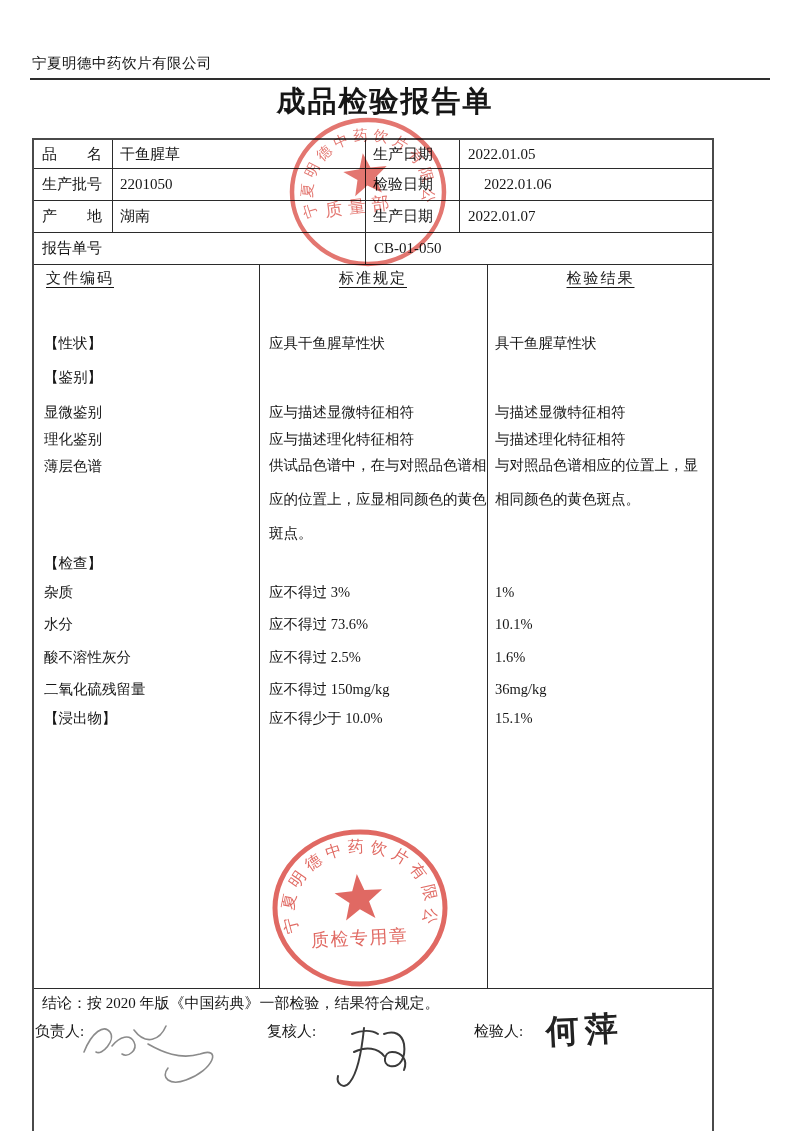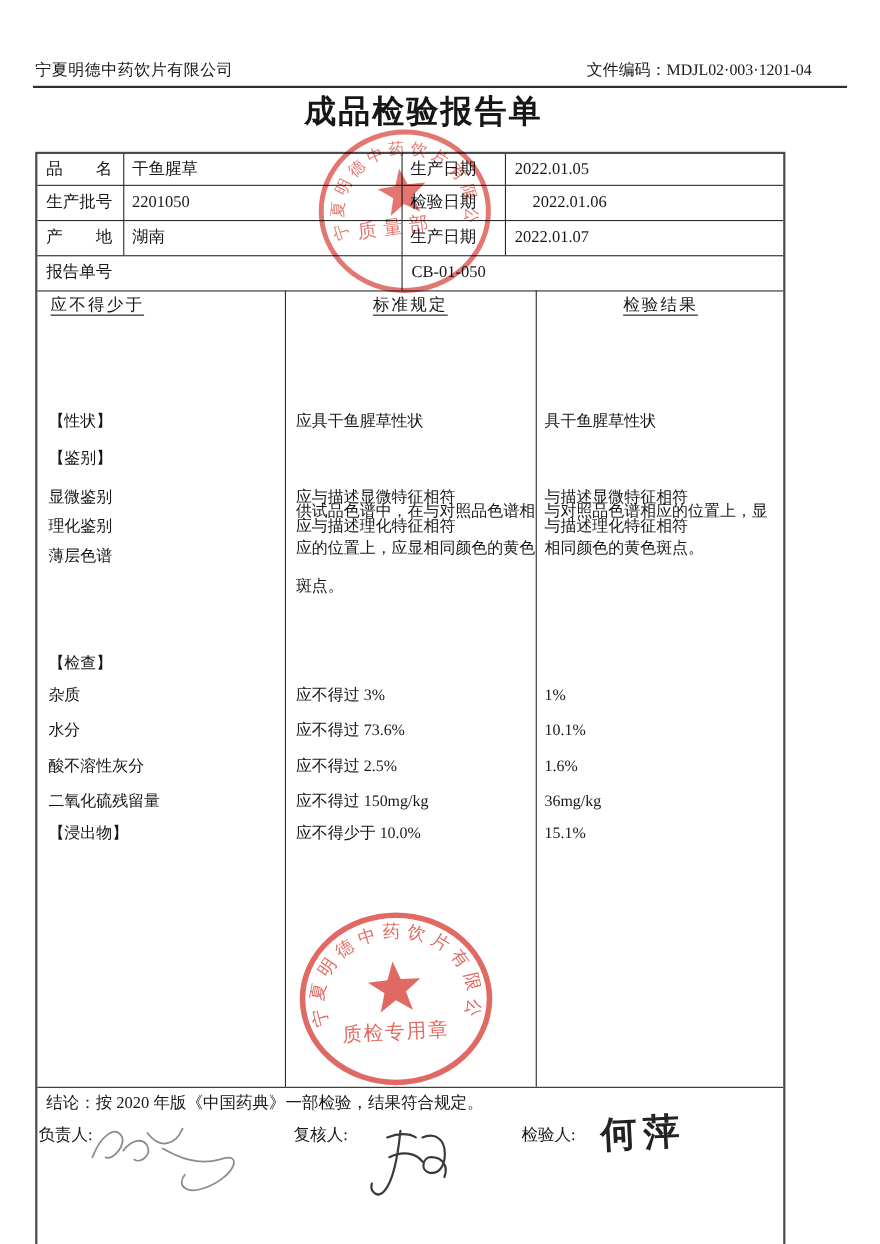--- a/index.html
+++ b/index.html
@@ -8,37 +8,36 @@
   .abs{position:absolute;}
   .hdr-left{left:32px;top:54px;font-size:14.5px;letter-spacing:.5px;}
   .hdr-right{right:62px;top:54px;font-size:14.5px;}
   .hdr-rule{left:30px;top:78px;width:740px;height:2px;background:#2e2e2e;}
   .title{left:0;top:82px;width:770px;text-align:center;font-size:29px;font-weight:bold;letter-spacing:2px;}
   
   .tbl{left:32px;top:138px;width:682px;height:1108px;border:2px solid #4a4a4a;box-sizing:border-box;}
   .hl{position:absolute;left:0;width:100%;height:1px;background:#2b2b2b;}
   .vl{position:absolute;width:1px;background:#2b2b2b;}
   .c{position:absolute;font-size:15px;white-space:nowrap;}
-  .bc{position:absolute;font-size:14.5px;line-height:20px;margin-top:40px;}
+  .bc{position:absolute;font-size:14.5px;line-height:20px;}
   .ml{line-height:34px;margin-top:-8px;white-space:normal;word-break:break-all;}
   .hd{text-decoration:underline;text-underline-offset:4px;}
   .ctr{text-align:center;}
   
   .sig-label{font-size:15px;}
   .sig-name{font-size:33px;font-weight:600;color:#222;transform:rotate(-3deg);letter-spacing:6px;}
   .overlay{position:absolute;left:0;top:0;pointer-events:none;}
   .stamp{mix-blend-mode:multiply;}
 </style>
 </head>
 <body>
 
 <div class="page">
 
   <div class="abs hdr-left">宁夏明德中药饮片有限公司</div>
-  <div class="abs hdr-right">文件编码：MDJL02·003·1201-04</div>
   <div class="abs hdr-rule"></div>
   <div class="abs title">成品检验报告单</div>
 
   <div class="abs tbl">
 
     <div class="hl" style="top:28px"></div>
     <div class="hl" style="top:60px"></div>
     <div class="hl" style="top:92px"></div>
     <div class="hl" style="top:124px"></div>
     <div class="hl" style="top:848px"></div>
@@ -59,21 +58,21 @@
     <div class="c" style="left:450px;top:28px;line-height:32px">2022.01.06</div>
 
     <div class="c" style="left:8px;top:60px;line-height:32px">产　　地</div>
     <div class="c" style="left:86px;top:60px;line-height:32px">湖南</div>
     <div class="c" style="left:339px;top:60px;line-height:32px">生产日期</div>
     <div class="c" style="left:434px;top:60px;line-height:32px">2022.01.07</div>
 
     <div class="c" style="left:8px;top:92px;line-height:32px">报告单号</div>
     <div class="c" style="left:340px;top:92px;line-height:32px">CB-01-050</div>
 
-    <div class="c hd" style="left:12px;top:128px;line-height:20px;letter-spacing:2px">应不得少于</div>
+    <div class="c hd" style="left:12px;top:128px;line-height:20px;letter-spacing:2px">文件编码</div>
     <div class="c hd ctr" style="left:453px;top:128px;width:227px;line-height:20px;letter-spacing:2px">检验结果</div>
     <div class="c hd ctr" style="left:225px;top:128px;width:228px;line-height:20px;letter-spacing:2px">标准规定</div>
 
     <div class="bc" style="left:10px;top:193px">【性状】</div>
     <div class="bc" style="left:235px;top:193px">应具干鱼腥草性状</div>
     <div class="bc" style="left:461px;top:193px">具干鱼腥草性状</div>
 
     <div class="bc" style="left:10px;top:227px">【鉴别】</div>
 
     <div class="bc" style="left:10px;top:262px">显微鉴别</div>

